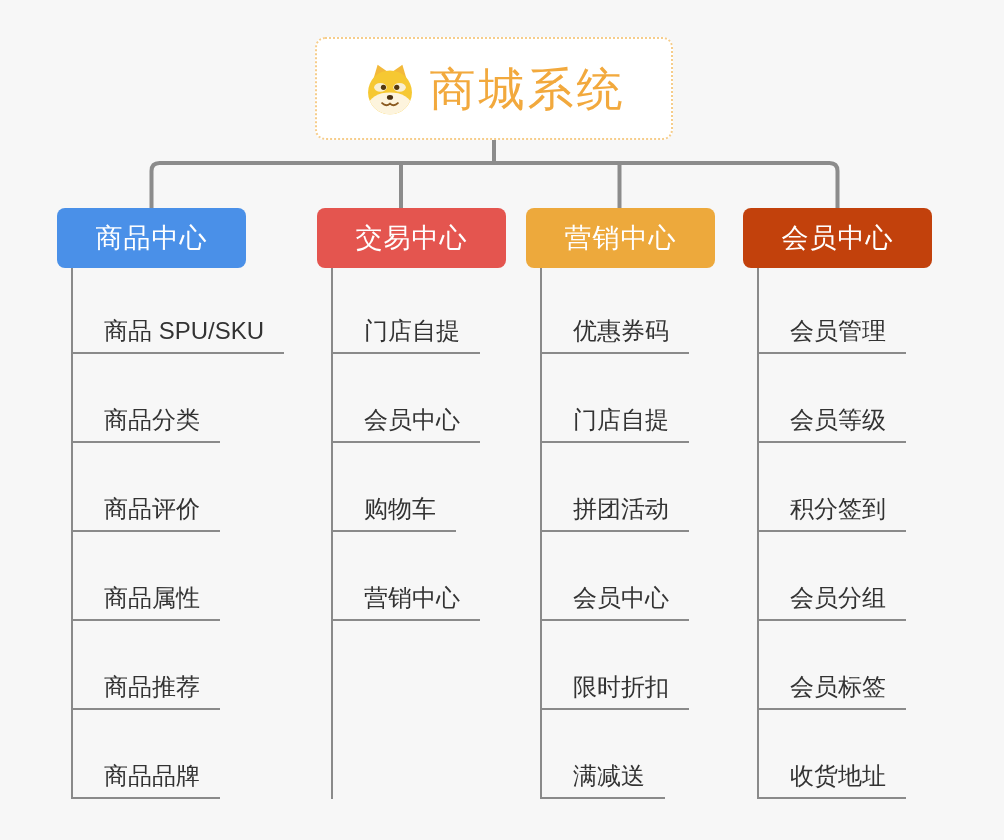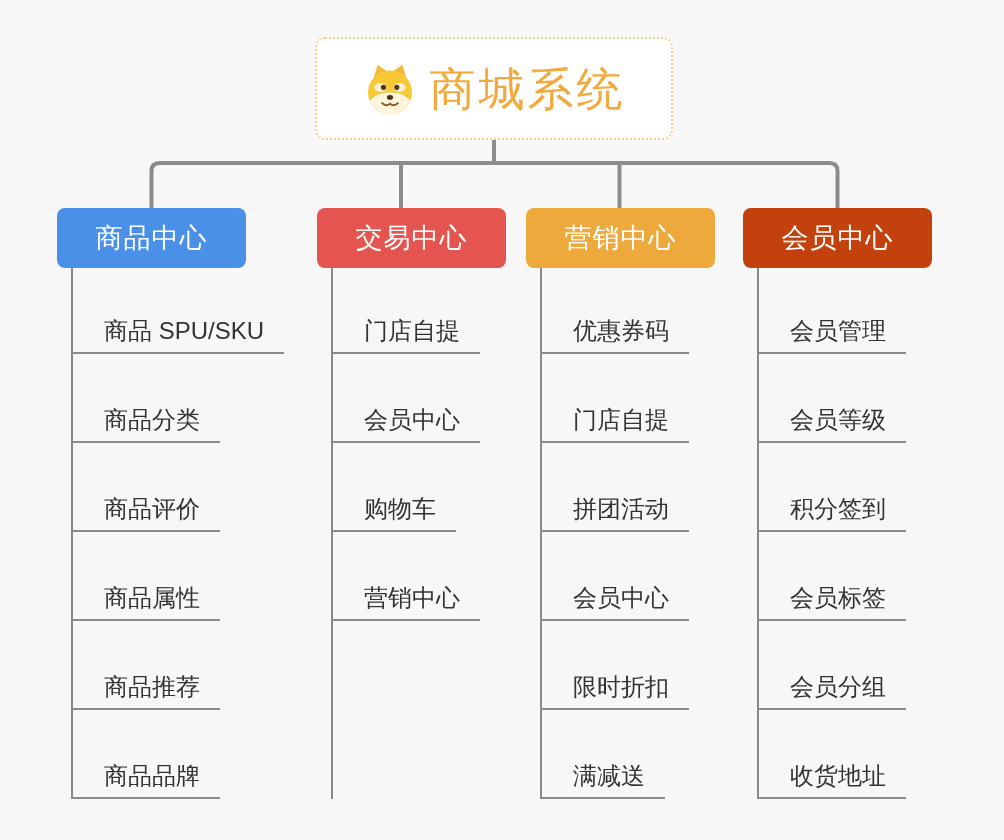--- a/index.html
+++ b/index.html
@@ -158,24 +158,24 @@
       <div class="leaf-row">
           <span class="leaf">会员管理</span>
         </div>
       <div class="leaf-row">
           <span class="leaf">会员等级</span>
         </div>
       <div class="leaf-row">
           <span class="leaf">积分签到</span>
         </div>
       <div class="leaf-row">
-          <span class="leaf">会员标签</span>
+          <span class="leaf">会员分组</span>
         </div>
       <div class="leaf-row">
-          <span class="leaf">会员分组</span>
+          <span class="leaf">会员标签</span>
         </div>
       <div class="leaf-row">
           <span class="leaf">收货地址</span>
         </div>
     </div>
   </div>
 
 </div>
 
 </body></html>

